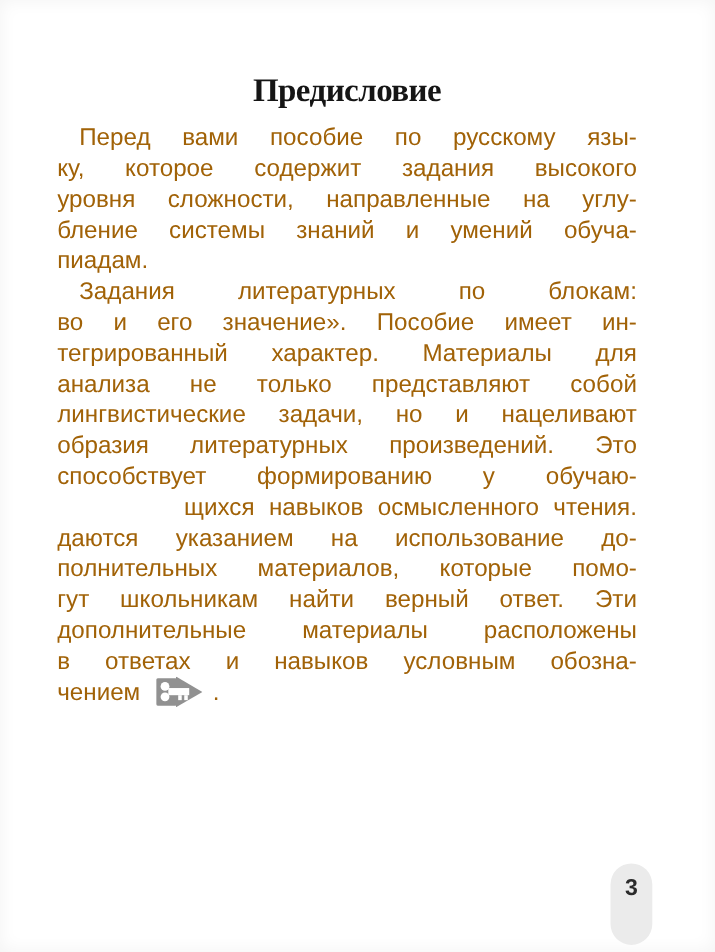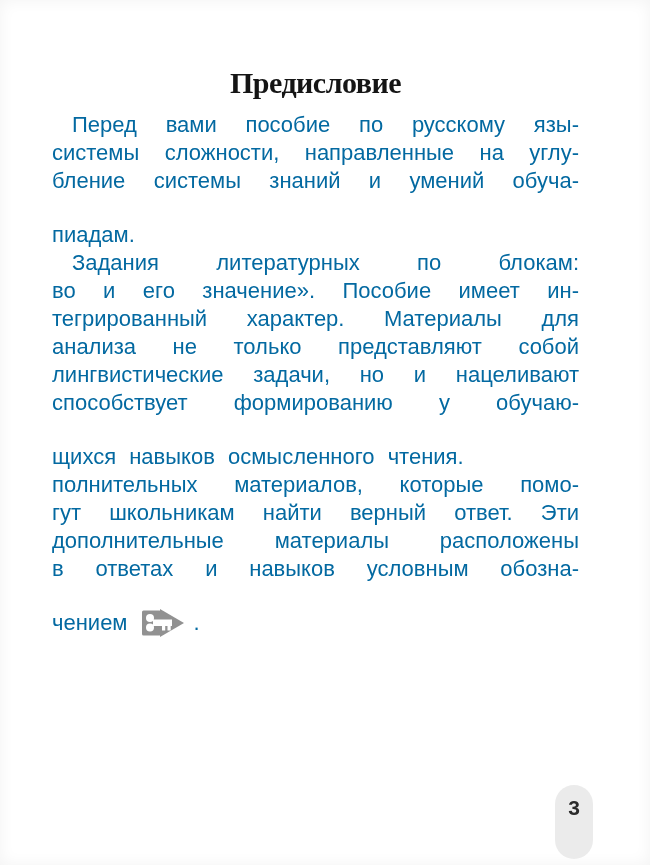--- a/index.html
+++ b/index.html
@@ -29,41 +29,40 @@
     color: #151515;
   }
 
   .text-col {
     position: absolute;
     top: 111px;
     left: 52px;
     width: 527px;
     font-size: 22px;
     line-height: 28px;
-    color: #0369a1;
+    color: #a16207;
   }
 
   .para { margin: 0; }
 
   .ln {
     text-align: justify;
     text-align-last: justify;
     -moz-text-align-last: justify;
     height: 28px;
     overflow: hidden;
     white-space: nowrap;
   }
   .ln.first { padding-left: 20px; }
   .ln.last {
     text-align: left;
     text-align-last: auto;
-    margin-top: 26px;
     -moz-text-align-last: auto;
   }
-  .ln.wide { word-spacing: 7px; }
+  .ln.wide { word-spacing: 7px; text-align: right; }
 
   .key-arrow {
     vertical-align: -7px;
     margin: 0 10px 0 14px;
   }
 
   .page-pill {
     position: absolute;
     left: 555px;
     top: 785px;
@@ -85,36 +84,39 @@
 <body>
 
 <div class="page">
 
   <div class="title">Предисловие</div>
 
   <div class="text-col">
 
     <div class="para">
       <div class="ln first">Перед вами пособие по русскому язы-</div>
-      <div class="ln">системы сложности, направленные на углу-</div>
+      <div class="ln">ку, которое содержит задания высокого</div>
+      <div class="ln">уровня сложности, направленные на углу-</div>
       <div class="ln">бление системы знаний и умений обуча-</div>
       <div class="ln last">пиадам.</div>
     </div>
 
     <div class="para">
       <div class="ln first">Задания литературных по блокам:</div>
       <div class="ln">во и его значение». Пособие имеет ин-</div>
       <div class="ln">тегрированный характер. Материалы для</div>
       <div class="ln">анализа не только представляют собой</div>
       <div class="ln">лингвистические задачи, но и нацеливают</div>
+      <div class="ln">образия литературных произведений. Это</div>
       <div class="ln">способствует формированию у обучаю-</div>
       <div class="ln last wide">щихся навыков осмысленного чтения.</div>
     </div>
 
     <div class="para">
+      <div class="ln">даются указанием на использование до-</div>
       <div class="ln">полнительных материалов, которые помо-</div>
       <div class="ln">гут школьникам найти верный ответ. Эти</div>
       <div class="ln">дополнительные материалы расположены</div>
       <div class="ln">в ответах и навыков условным обозна-</div>
       <div class="ln last">
         <span>чением</span><svg class="key-arrow" width="42" height="28" viewBox="0 0 42 28" aria-hidden="true">
           <rect x="0" y="1.5" width="19" height="25" rx="1.5" fill="#919191"></rect>
           <polygon points="18,0 42,14 18,28" fill="#919191"></polygon>
           <circle cx="8" cy="9" r="4" fill="#ffffff"></circle>
           <circle cx="8" cy="18.5" r="4" fill="#ffffff"></circle>

